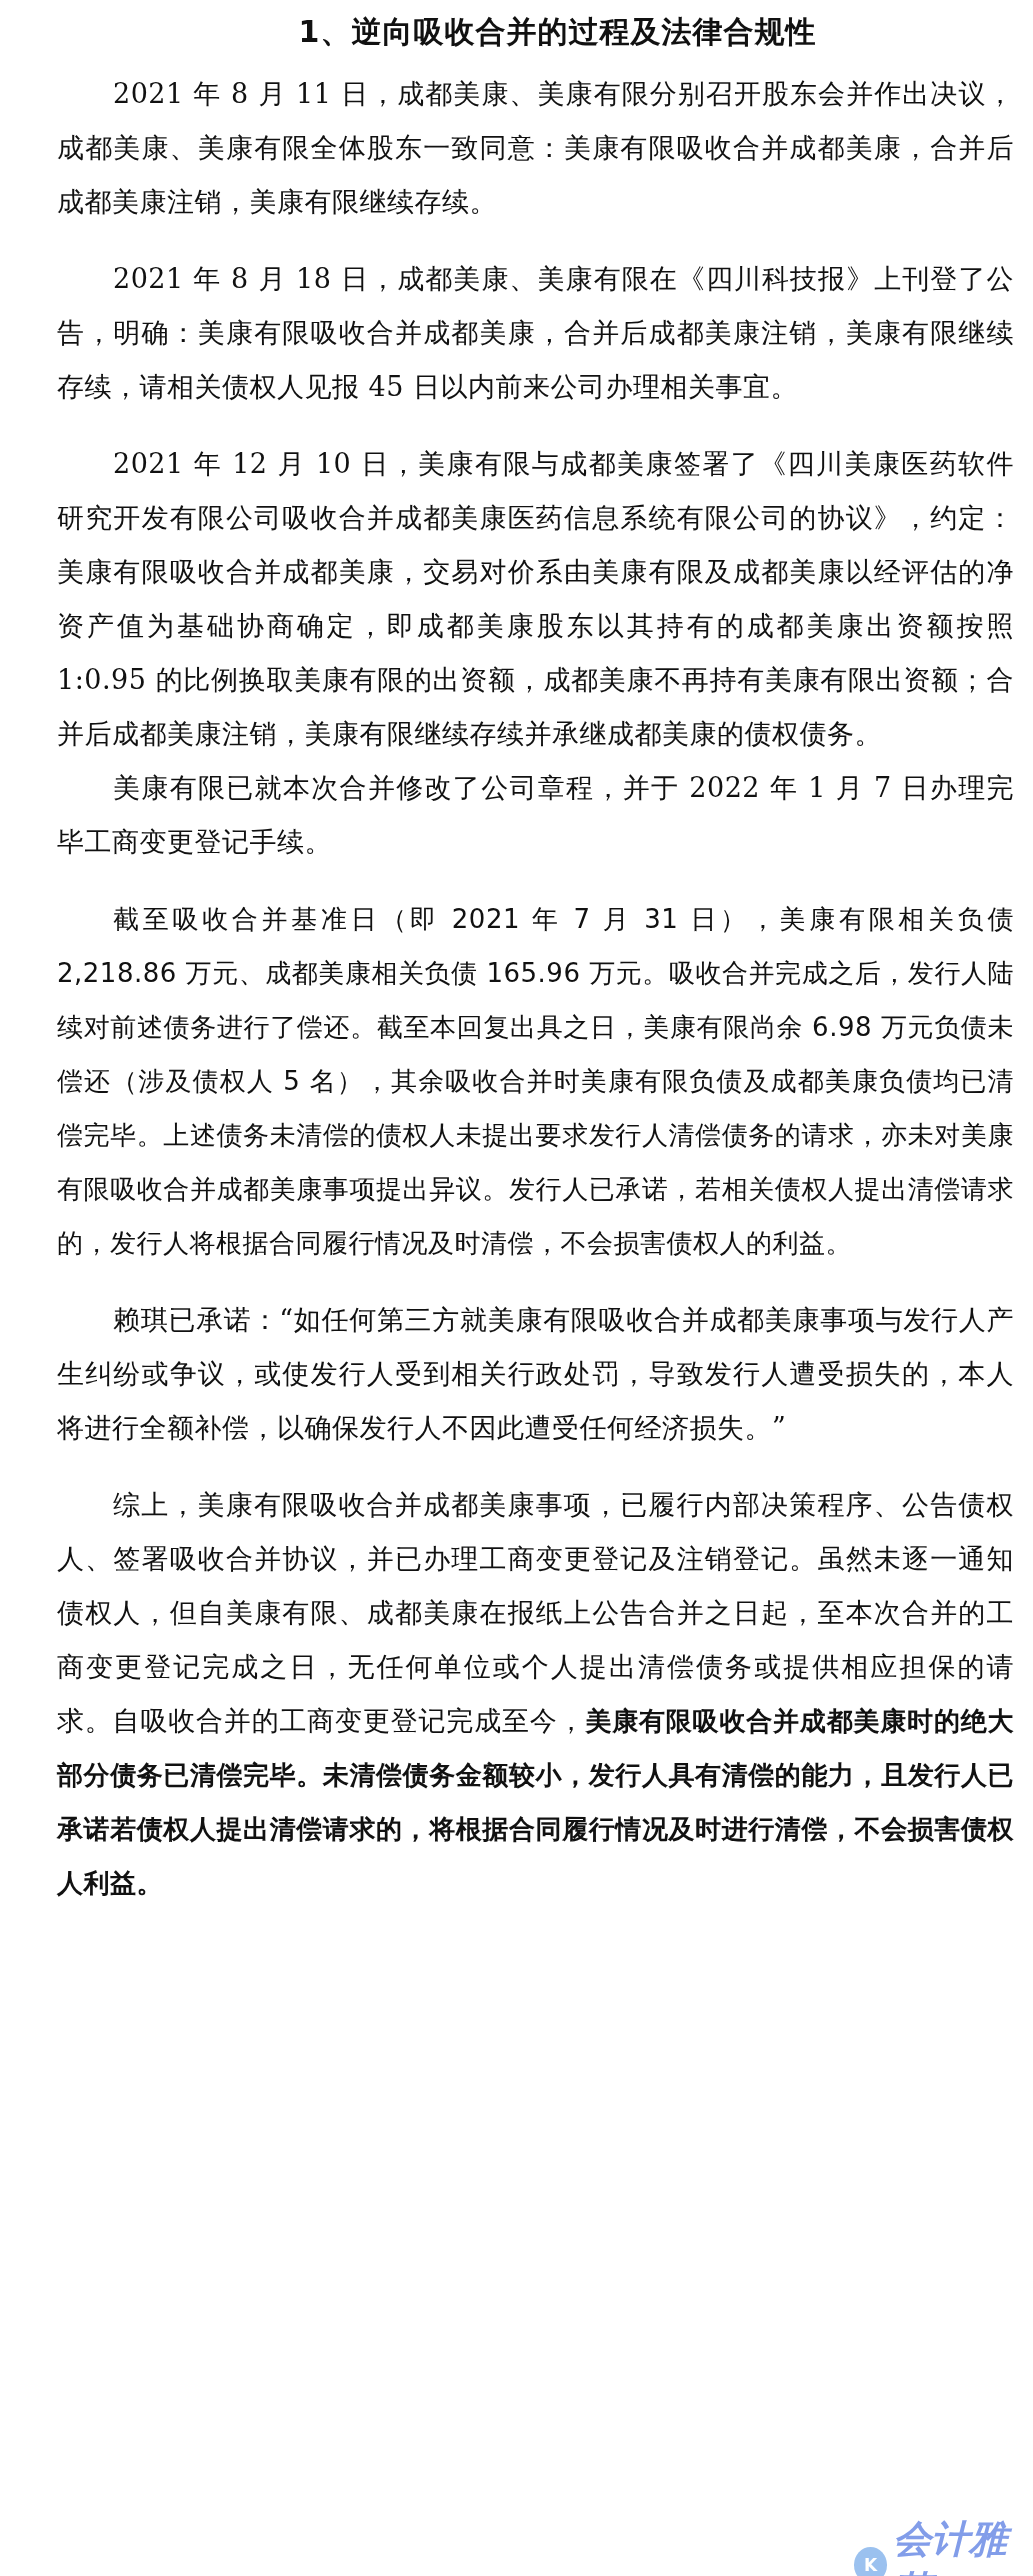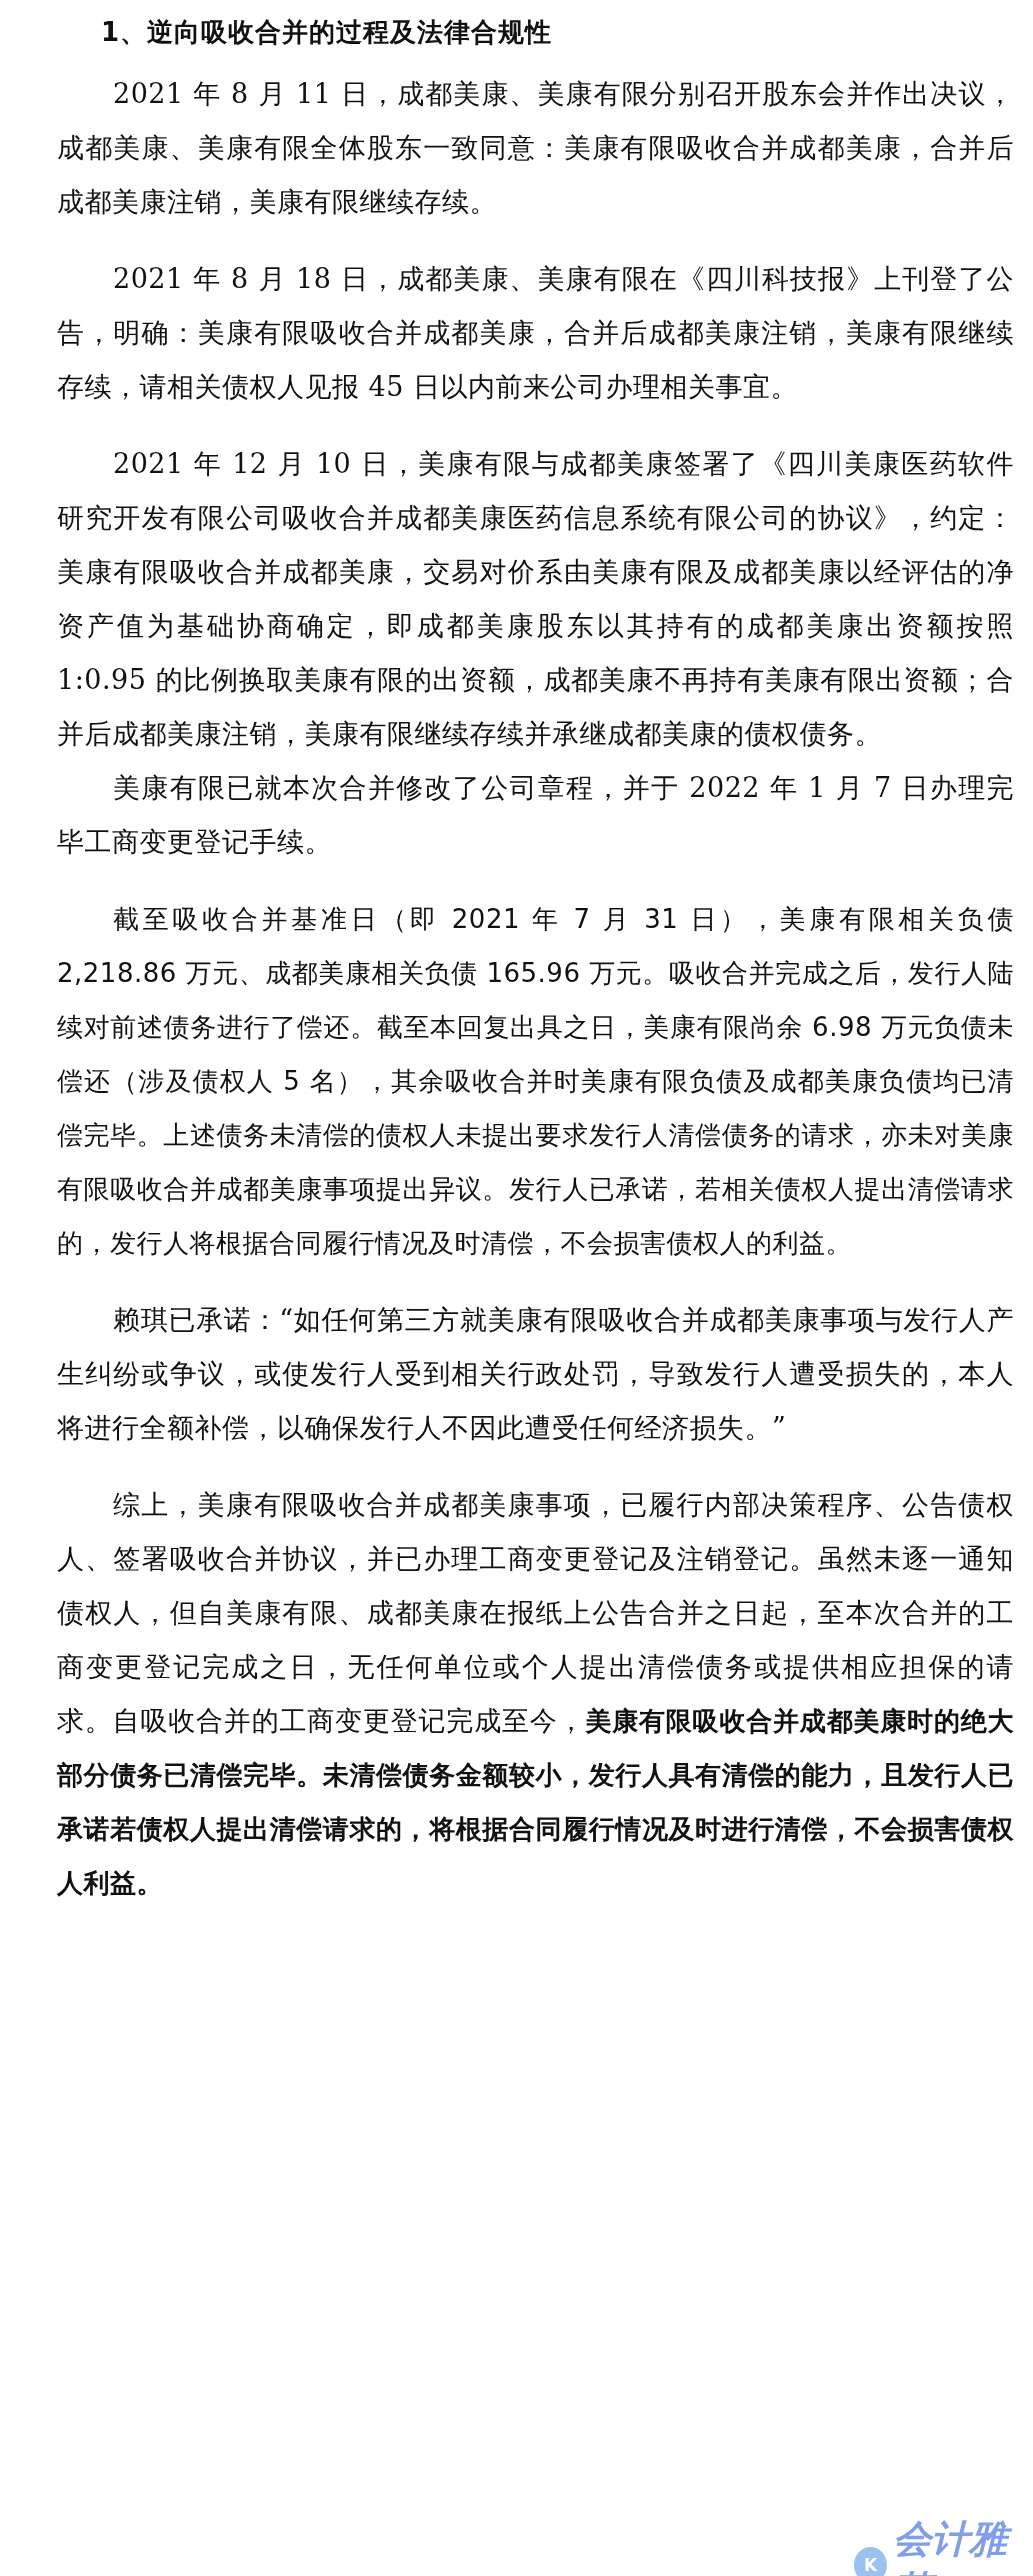--- a/index.html
+++ b/index.html
@@ -1,20 +1,20 @@
 <!DOCTYPE html>
 <html><head>
 <meta charset="utf-8">
 <style>
   html, body { margin: 0; padding: 0; background: #ffffff; }
   body { width: 1034px; height: 2576px; overflow: hidden; position: relative;
          font-family: "DejaVu Serif", "Liberation Serif", serif; color: #111; }
   .doc { position: absolute; left: 45px; top: 13.4px; width: 969px; }
   .heading { font-family: "DejaVu Sans", "Liberation Sans", sans-serif; font-weight: bold;
-             font-size: 26px; line-height: 38px; margin: 0 0 15.3px 56px; letter-spacing: 1px; }
+             font-size: 30px; line-height: 38px; margin: 0 0 15.3px 56px; letter-spacing: 1px; text-align: center; }
   .para { font-size: 27px; line-height: 54px; margin: 0 0 23px 12px; text-indent: 56px;
           text-align: justify; letter-spacing: 0.5px; }
   .para.bold { font-family: "DejaVu Sans", "Liberation Sans", sans-serif; font-weight: normal; font-size: 26px; }
   .para.tight { margin-bottom: 0; }
   .b { font-family: "DejaVu Sans", "Liberation Sans", sans-serif; font-weight: bold; font-size: 26px; }
   .watermark { position: absolute; left: 854px; top: 2514px; display: flex; align-items: center;
                gap: 5.7px; opacity: 0.55; }
   .wm-logo { width: 36px; height: 36px; border-radius: 50%; background: #4a90e2;
              color: #fff; font-family: "DejaVu Sans", sans-serif; font-weight: bold; font-size: 17px;
              display: flex; align-items: center; justify-content: center; }

